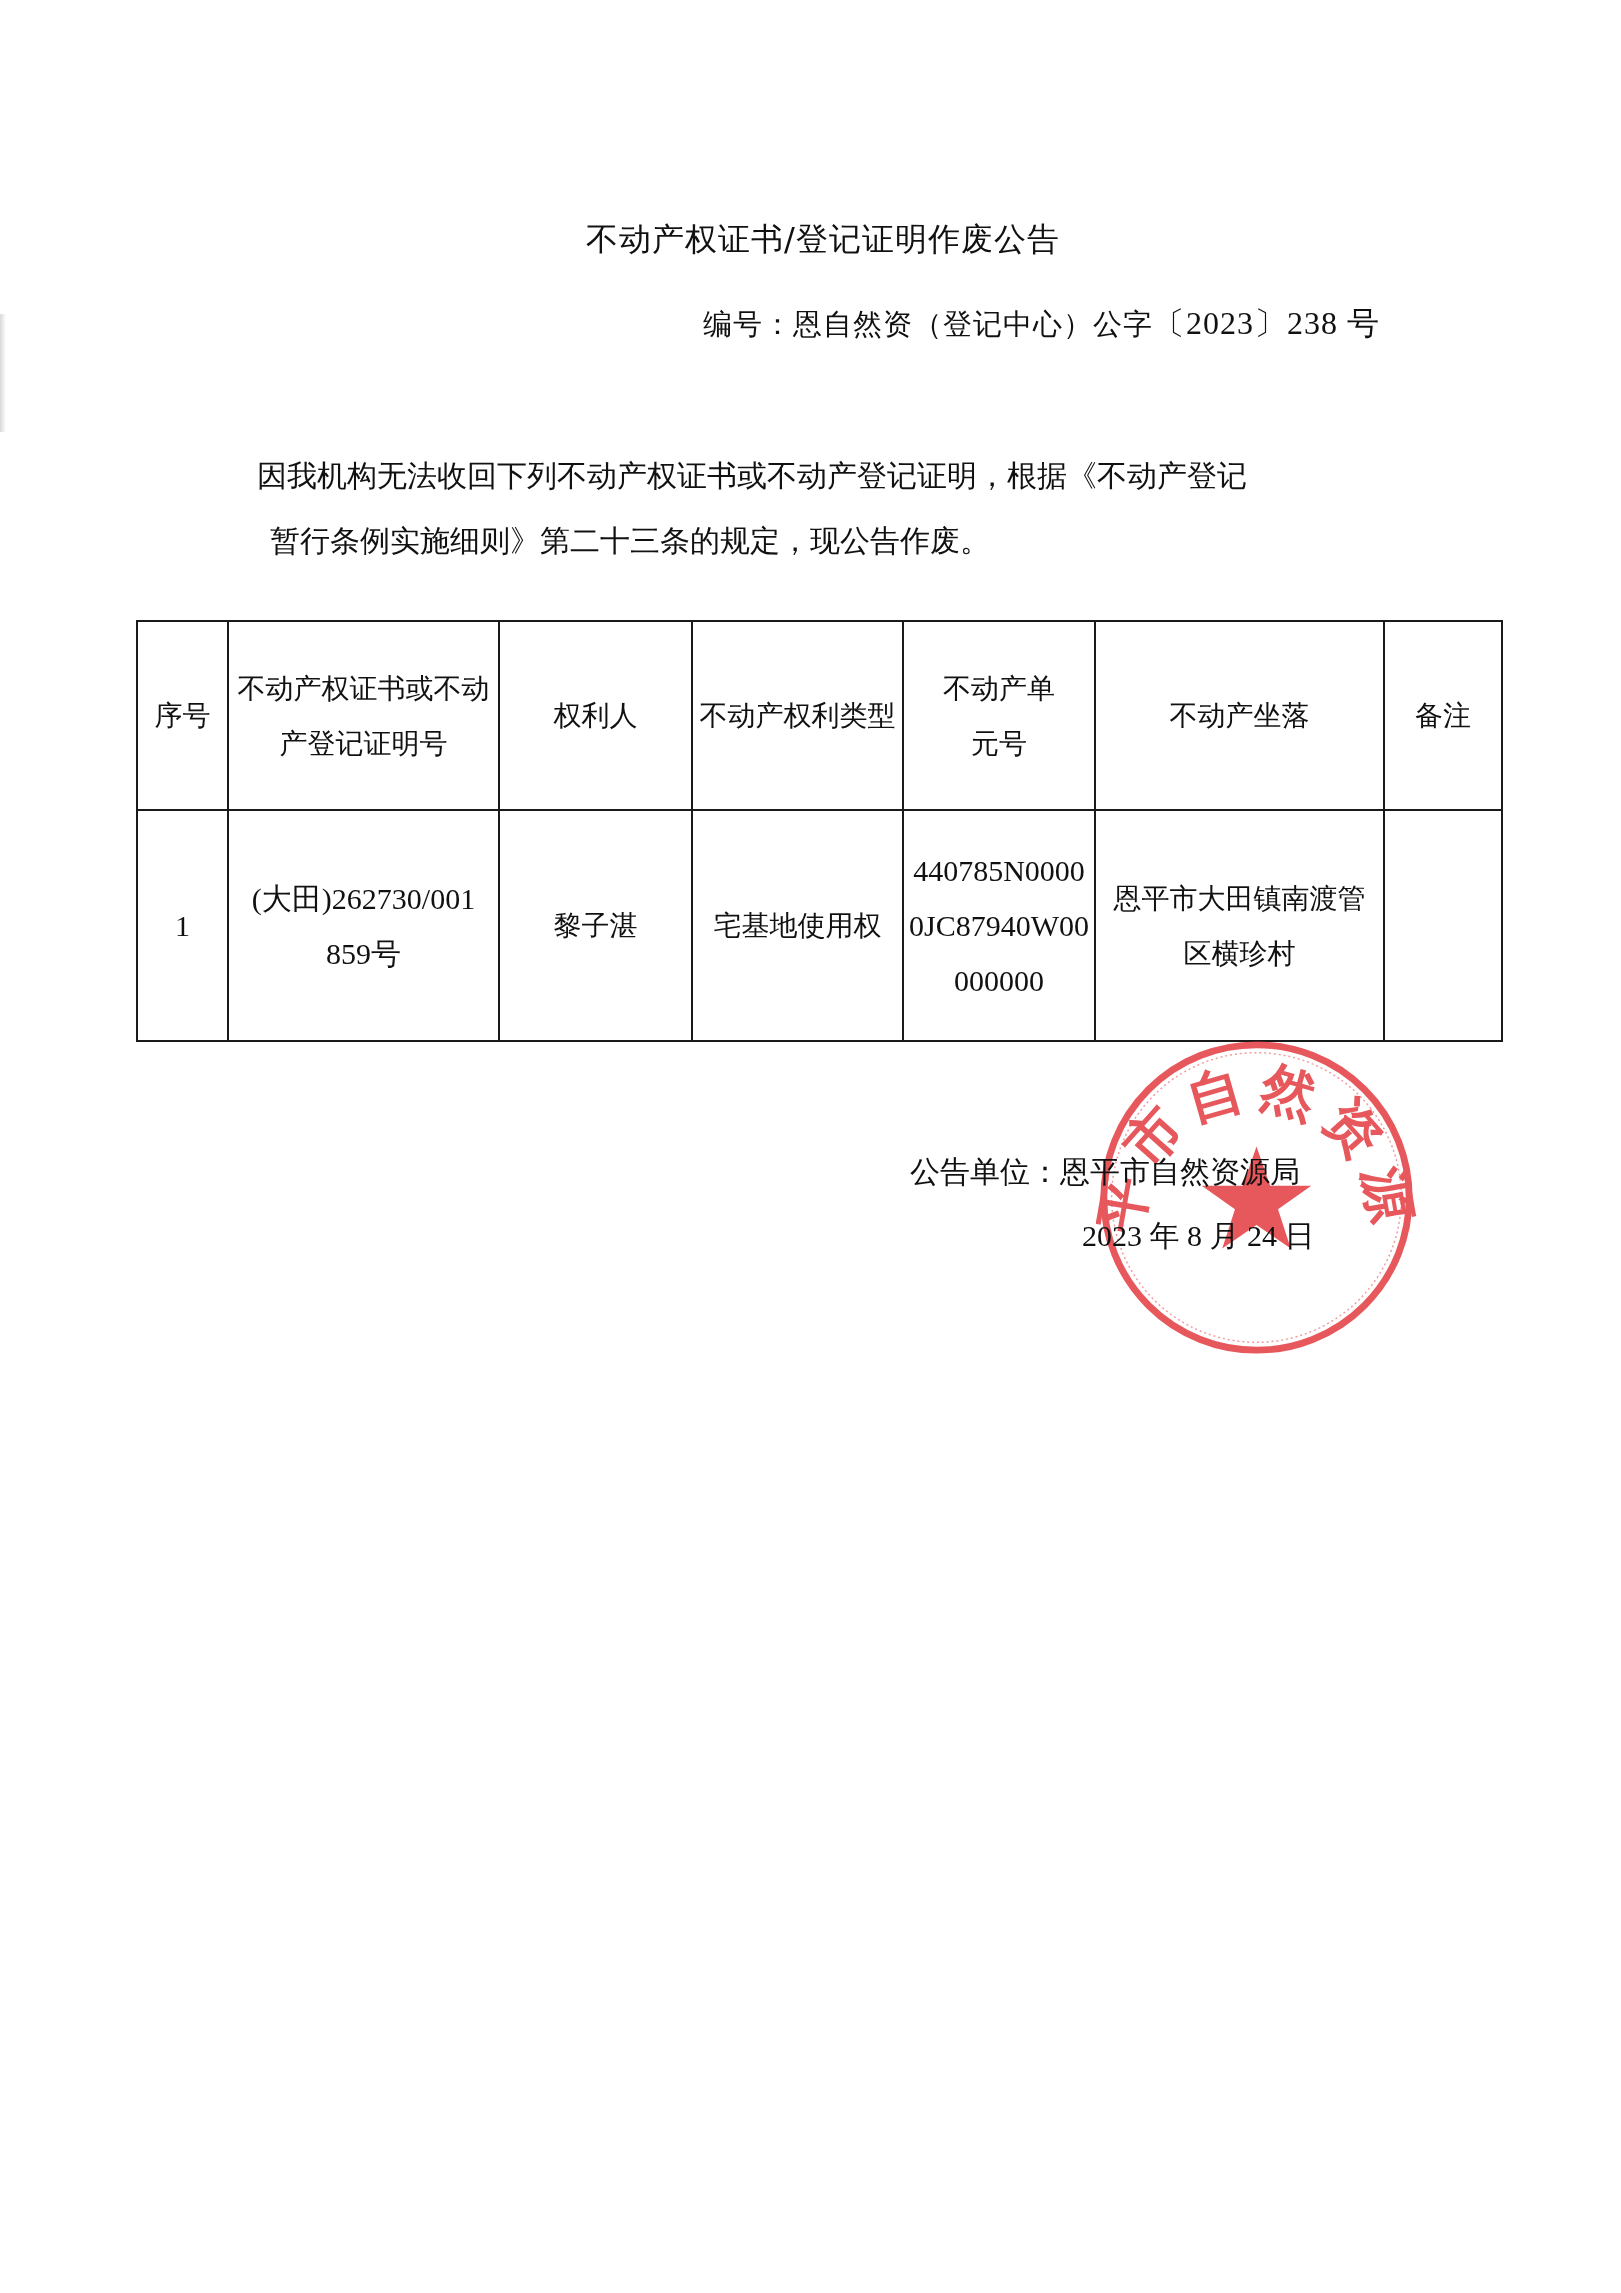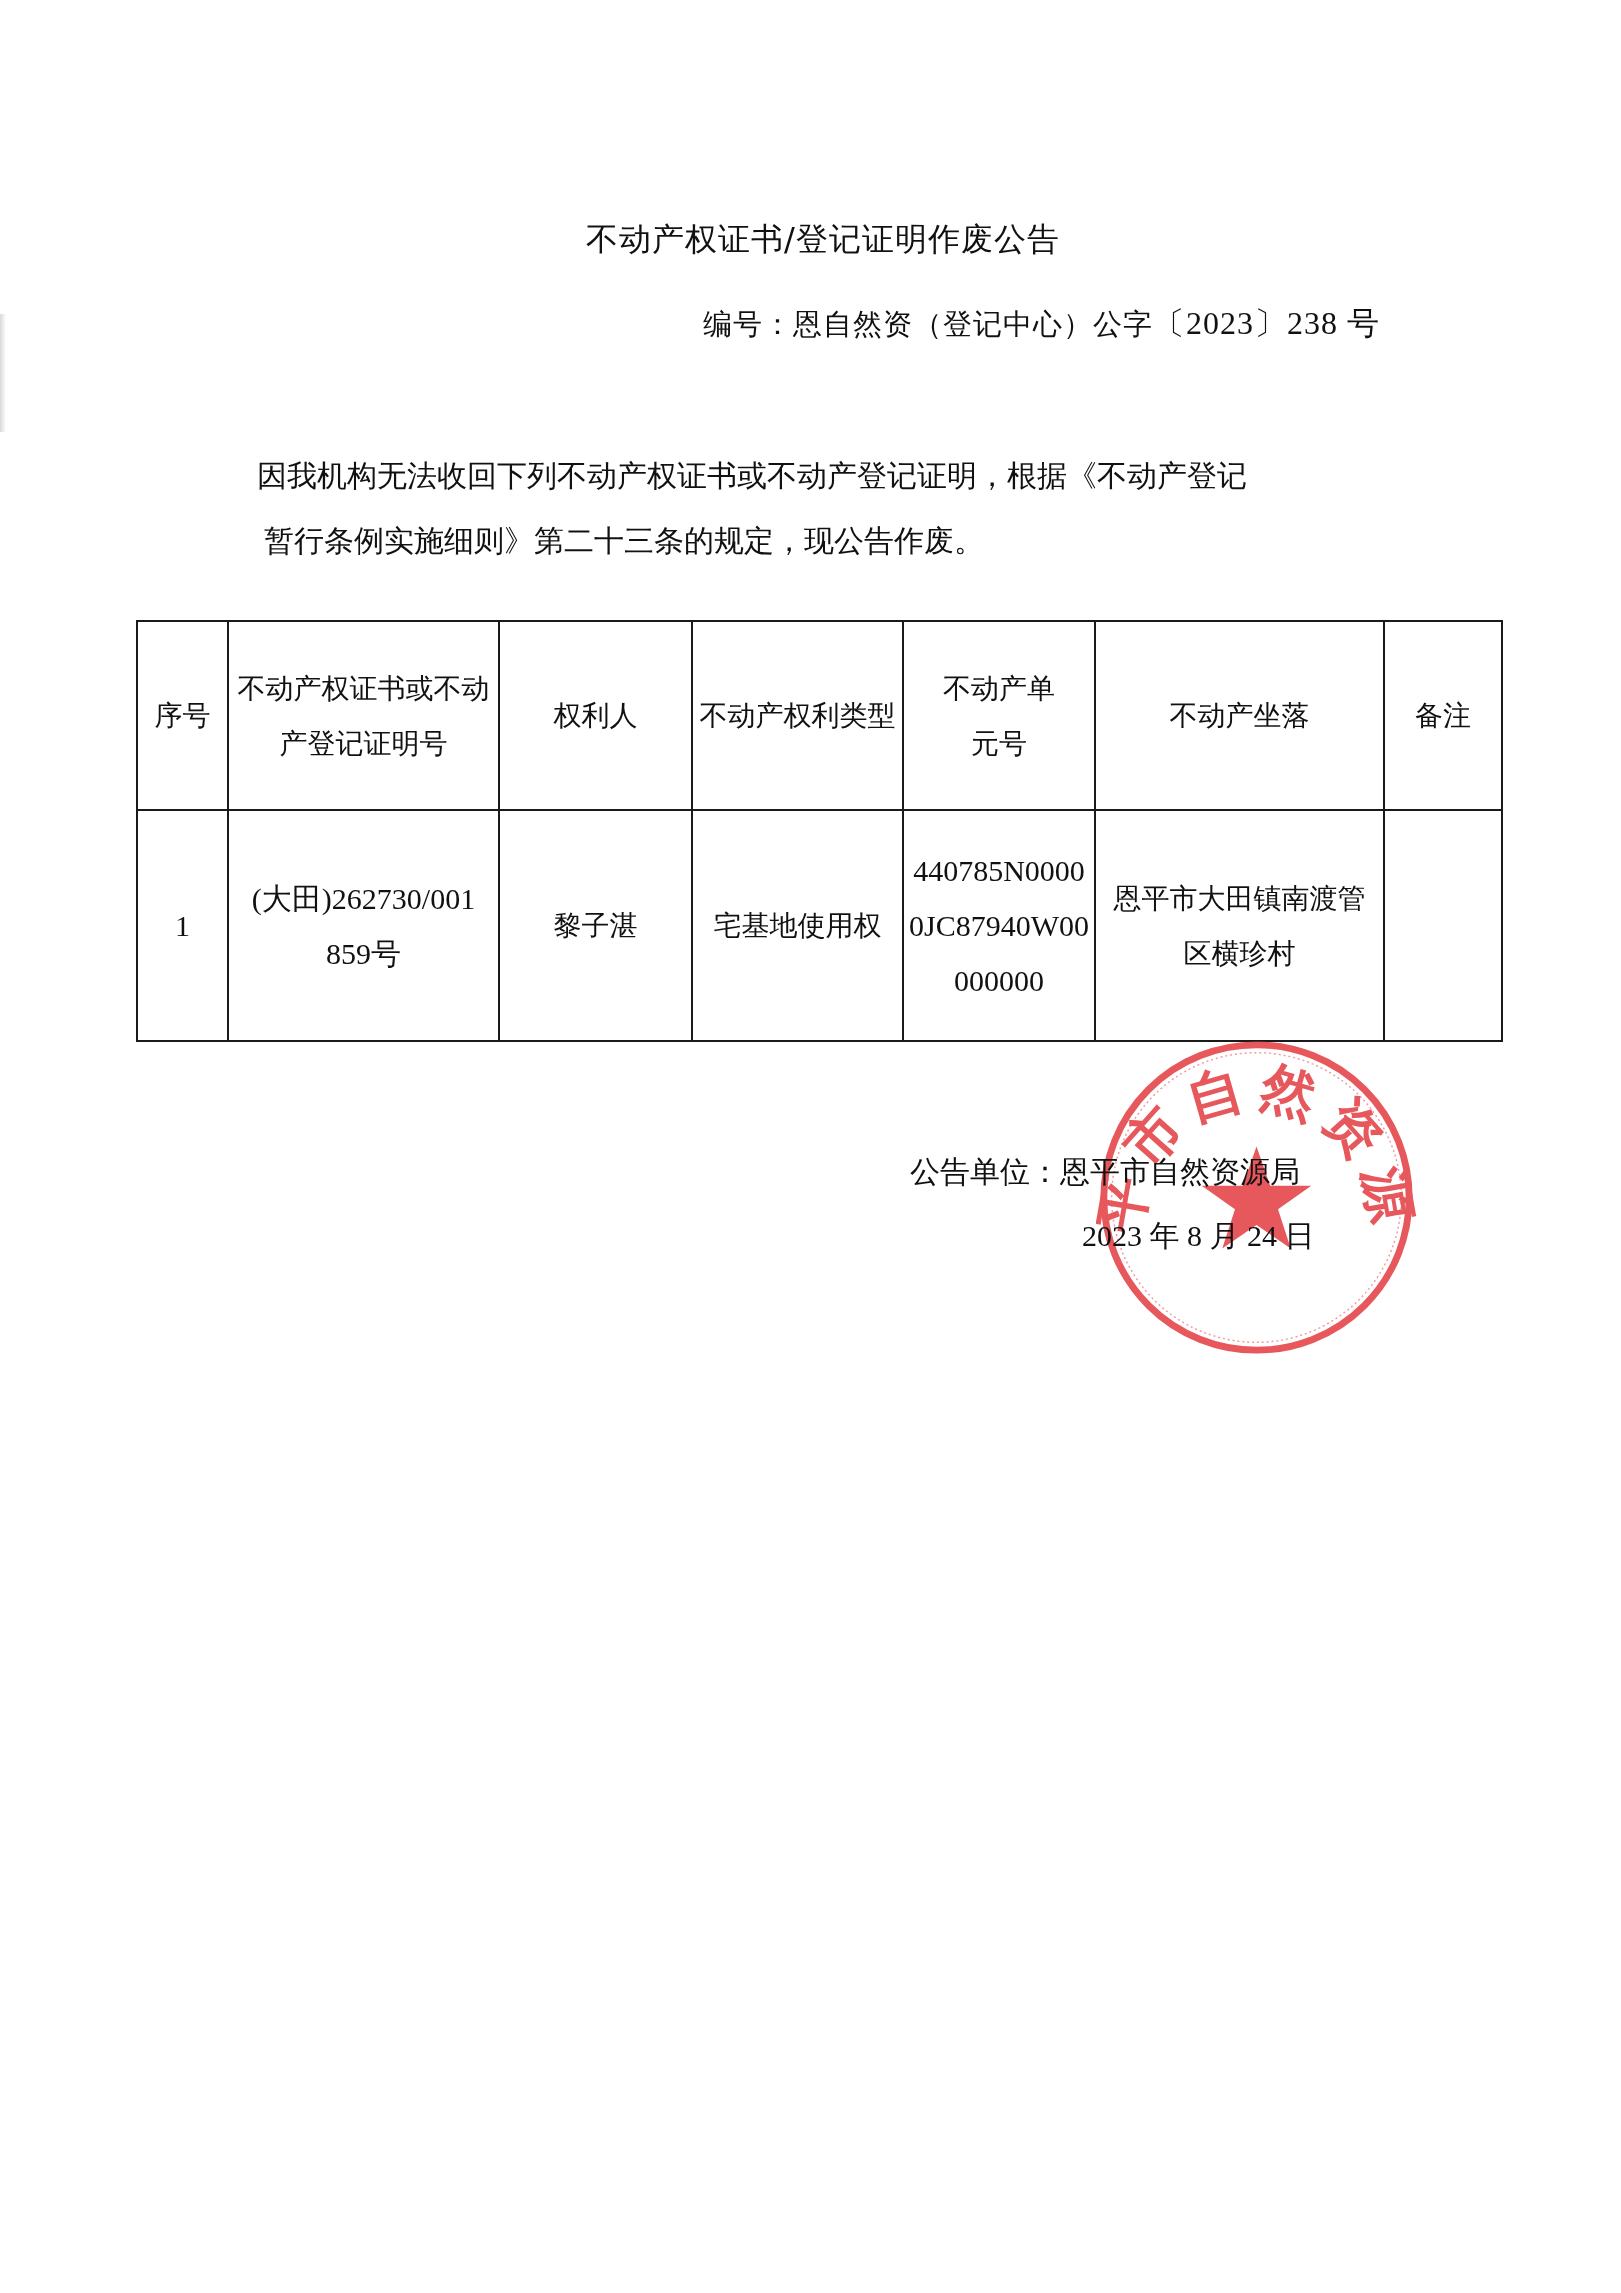--- a/index.html
+++ b/index.html
@@ -75,21 +75,21 @@
 <div class="scan-edge"></div>
 
 <div class="title">不动产权证书/登记证明作废公告</div>
 
 <div class="doc-number">
   <span>编号：恩自然资（登记中心）公字</span><span class="num">〔2023〕</span><span class="num">238 号</span>
 </div>
 
 <div class="body-text">
   <div>因我机构无法收回下列不动产权证书或不动产登记证明，根据《不动产登记</div>
-  <div class="line2" style="margin-left:10px;position:relative;left:0;font-family:Liberation Serif, serif;">
+  <div class="line2" style="margin-left:16px;position:relative;left:0;font-family:Liberation Serif, serif;">
     <span style="position:relative;left:-2.9px;margin-left:0px;">暂行条例实施细则》第二十三条的规定，现公告作废。</span>
   </div>
 </div>
 
 <table class="cert-table">
   <colgroup>
     <col style="width:91px">
     <col style="width:271px">
     <col style="width:193px">
     <col style="width:211px">

